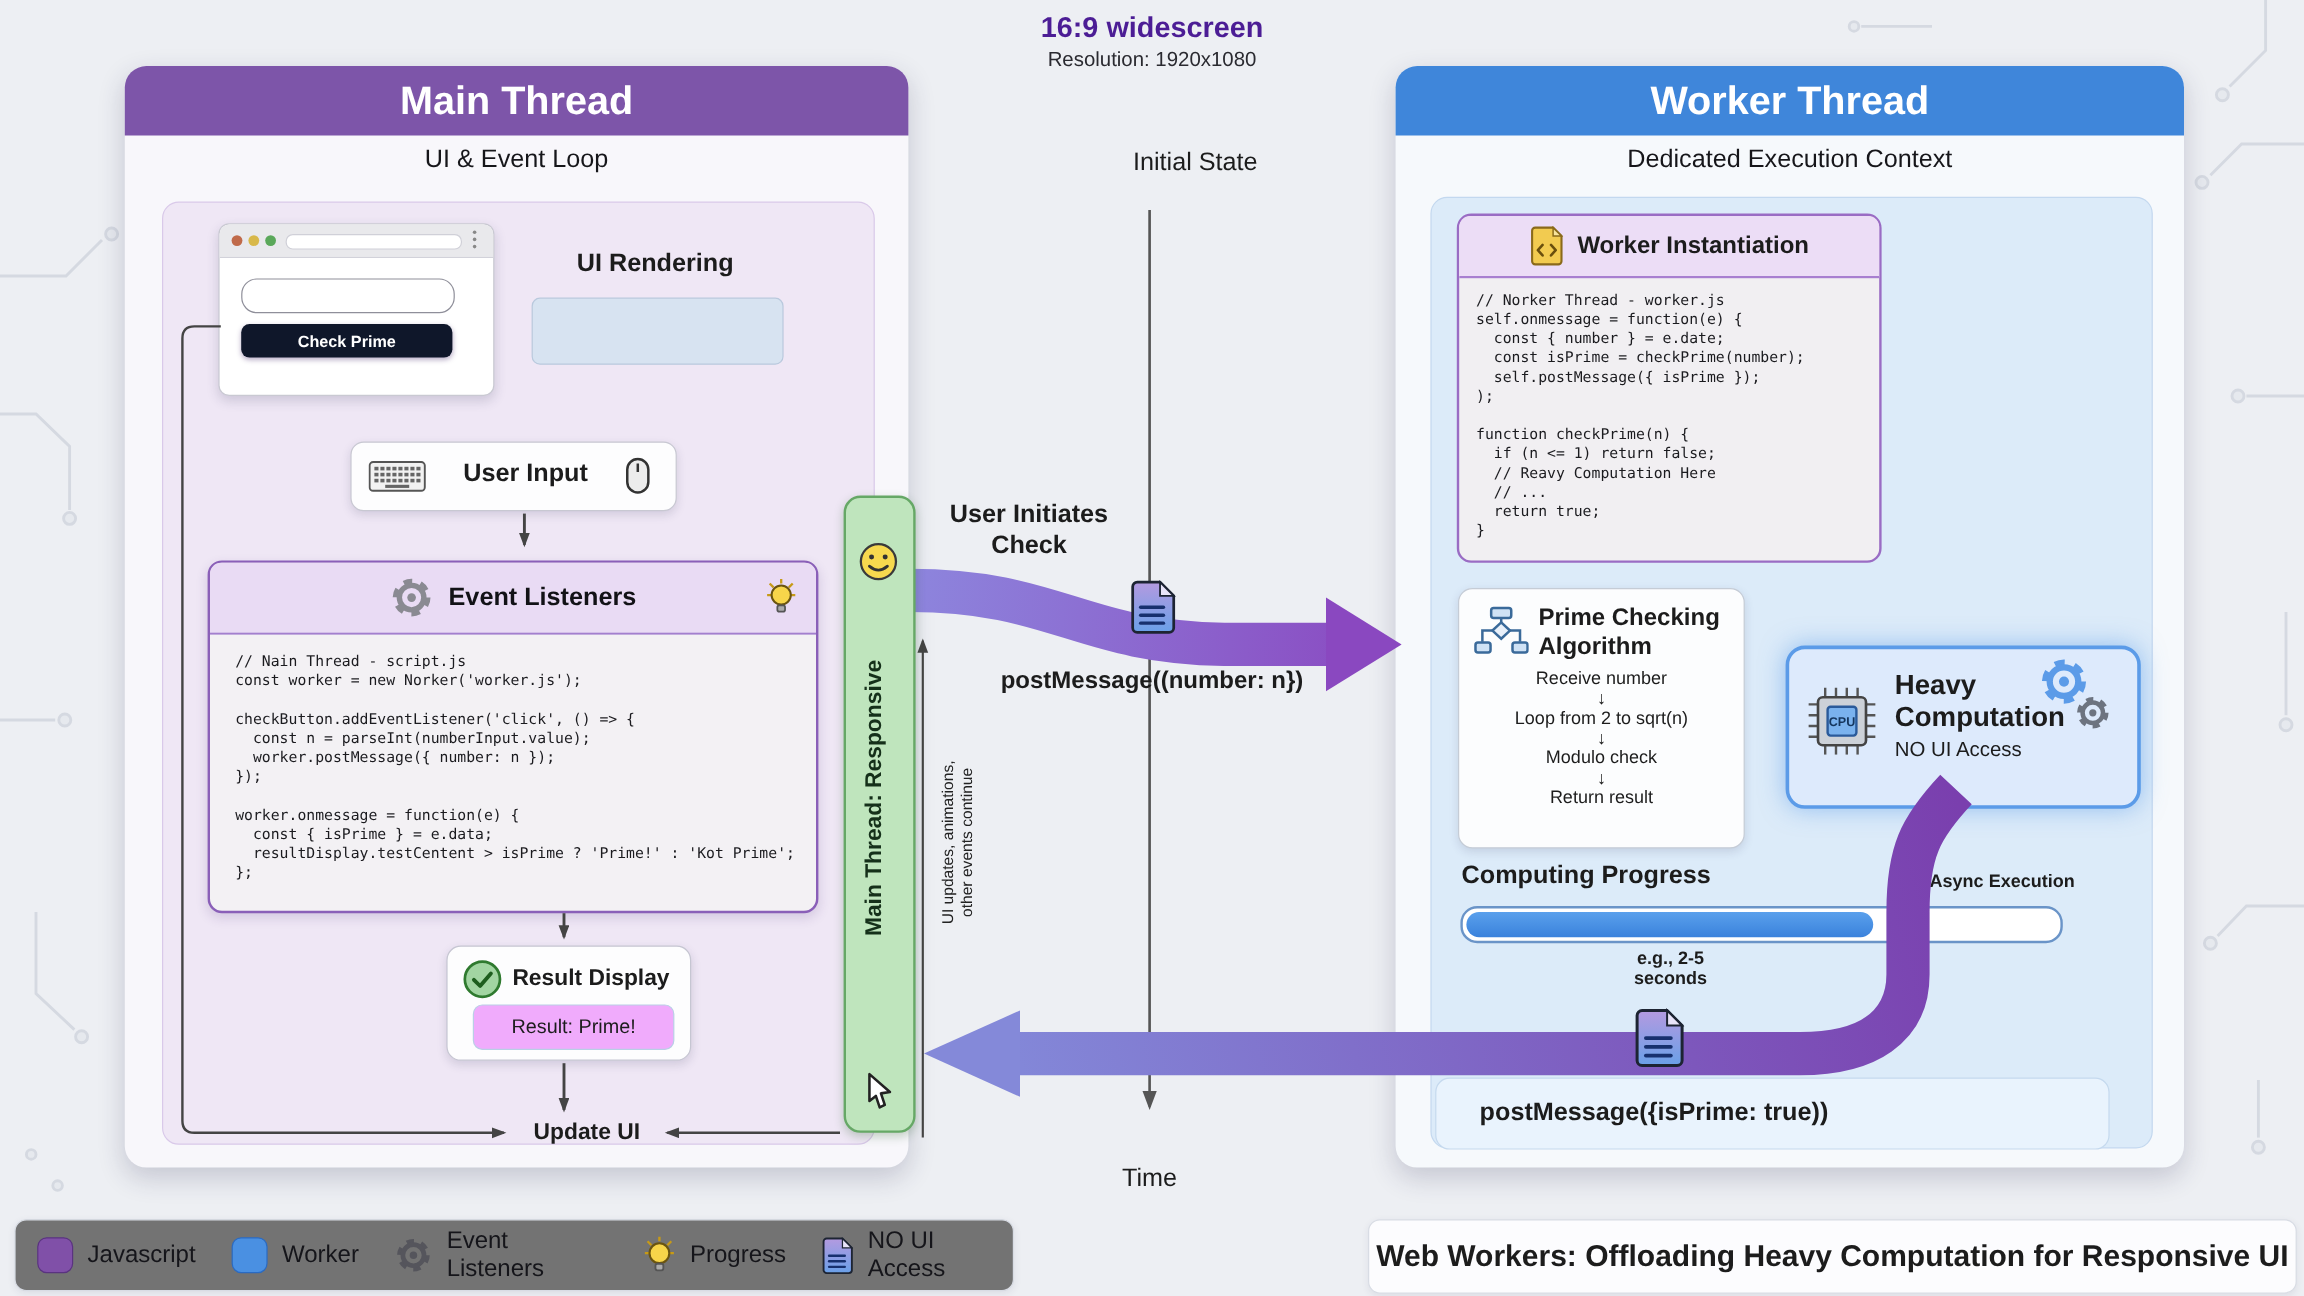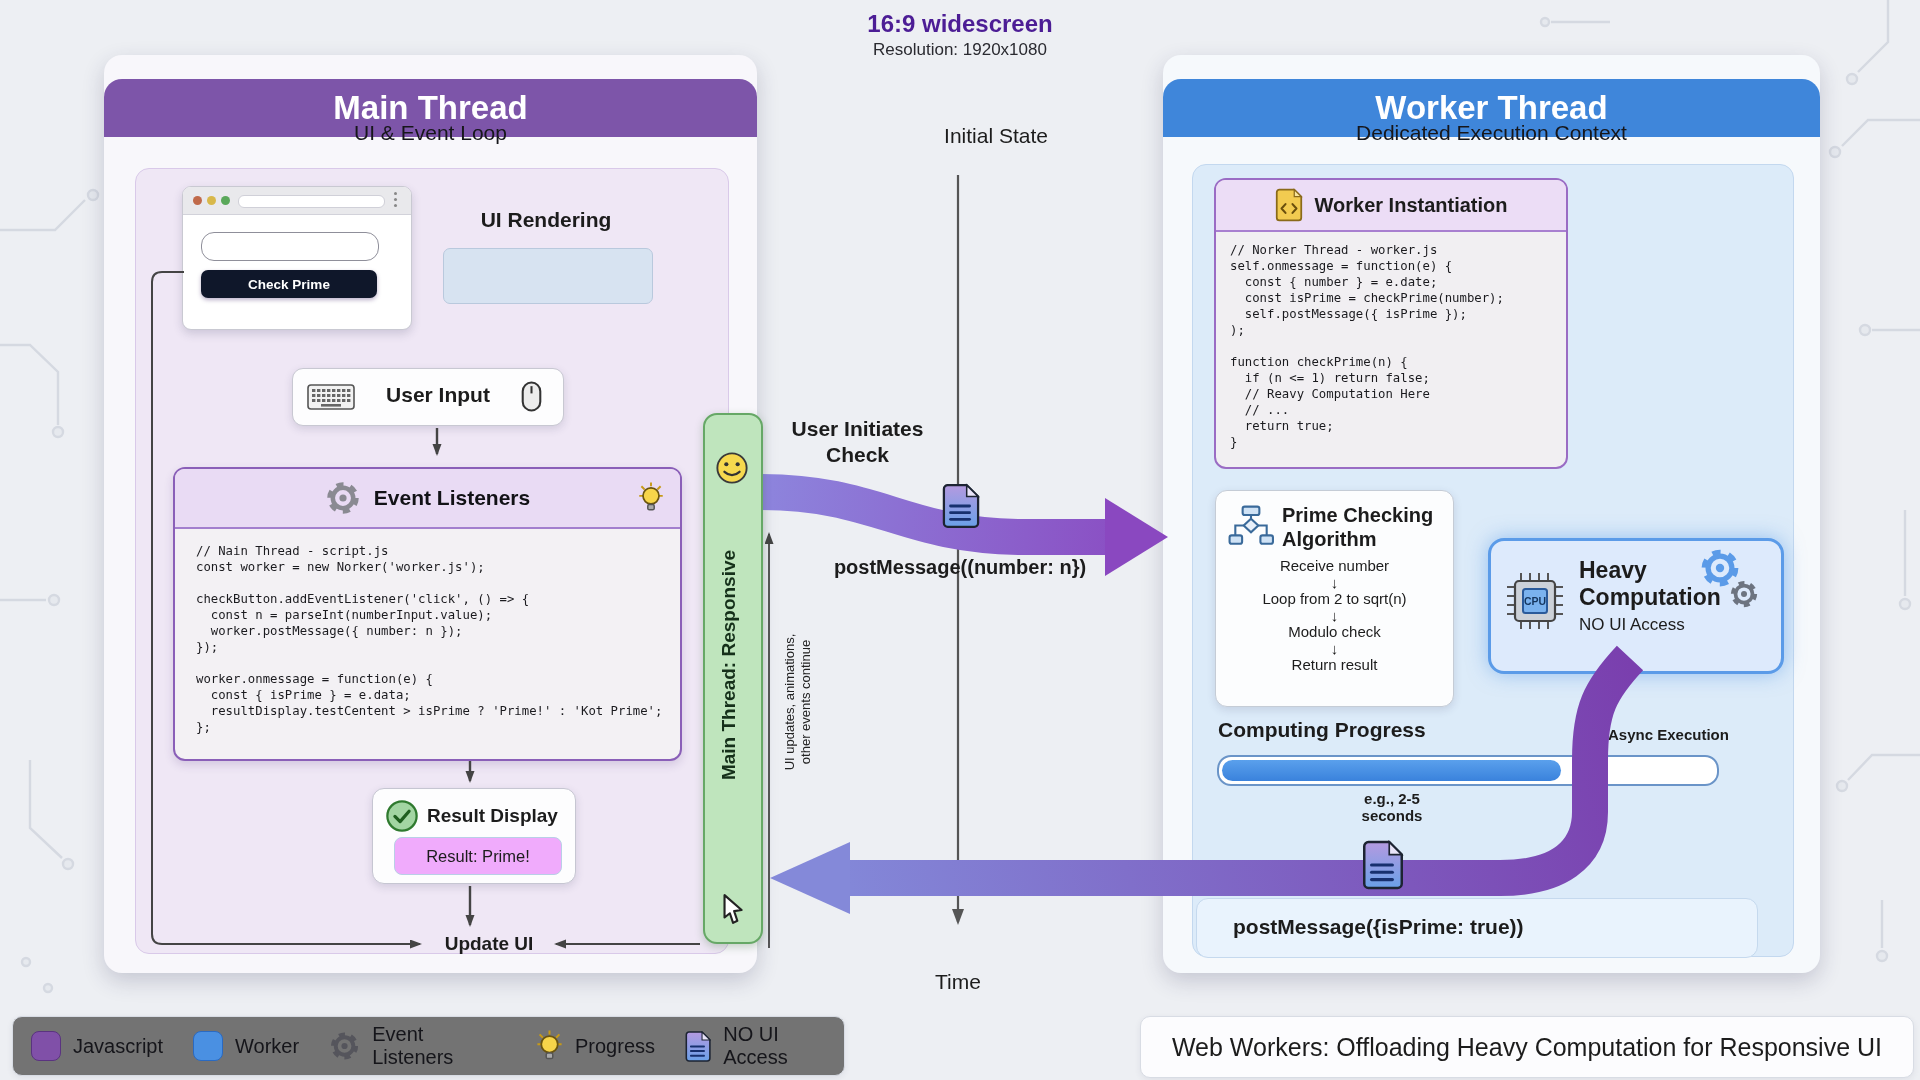--- a/index.html
+++ b/index.html
@@ -1,21 +1,21 @@
 <!DOCTYPE html>
 <html><head>
 <meta charset="utf-8">
 <style>
   html,body{margin:0;padding:0;background:#e4e6ea;}
   .stage{position:relative;width:1920px;height:1080px;background:#edeff3;overflow:hidden;
          font-family:"Liberation Sans",sans-serif;color:#1c1c1c;}
   .abs{position:absolute;}
   .card{background:#f8f7fb;border-radius:18px;box-shadow:0 8px 22px rgba(40,40,80,.20);}
   .card-header{position:absolute;left:0;top:0;right:0;height:58px;border-radius:18px 18px 0 0;
-               color:#fff;font-weight:bold;font-size:33px;display:flex;align-items:center;justify-content:center;margin-top:24px;}
+               color:#fff;font-weight:bold;font-size:33px;display:flex;align-items:center;justify-content:center;}
   .subtitle{position:absolute;left:0;right:0;top:66px;text-align:center;font-size:21px;color:#16161a;}
   .code{font-family:"DejaVu Sans Mono",monospace;font-size:12.3px;line-height:16px;
         white-space:pre;color:#1b1b1f;}
   .boxtitle{font-weight:bold;font-size:21px;color:#121216;}
   .rot{transform:rotate(-90deg);}
   .center{display:flex;align-items:center;justify-content:center;}
   .legend-item{display:flex;align-items:center;gap:12px;}
   .legend-label{font-size:20px;color:#15151a;}
   .swatch{width:28px;height:28px;border-radius:8px;}
   svg{display:block;}
@@ -401,17 +401,17 @@
       <span class="legend-label">Progress</span>
     </div>
     <div class="legend-item">
       <svg width="27" height="33" viewBox="0 0 40 48">
           <use href="#docicon"></use>
         </svg>
       <span class="legend-label">NO UI Access</span>
     </div>
   </div>
 
-  <div class="abs center" style="left:1140px;top:1016px;width:772px;height:60px;background:#fcfcfe;border:1px solid #d8dce4;border-radius:10px;box-shadow:0 2px 6px rgba(50,50,90,.08);font-size:25px;font-weight:400">
+  <div class="abs center" style="left:1140px;top:1016px;width:772px;height:60px;background:#fcfcfe;border:1px solid #d8dce4;border-radius:10px;box-shadow:0 2px 6px rgba(50,50,90,.08);font-size:25px;font-weight:700">
     <span>Web Workers: Offloading Heavy Computation for Responsive UI</span>
   </div>
 
 </div>
 
 </body></html>

